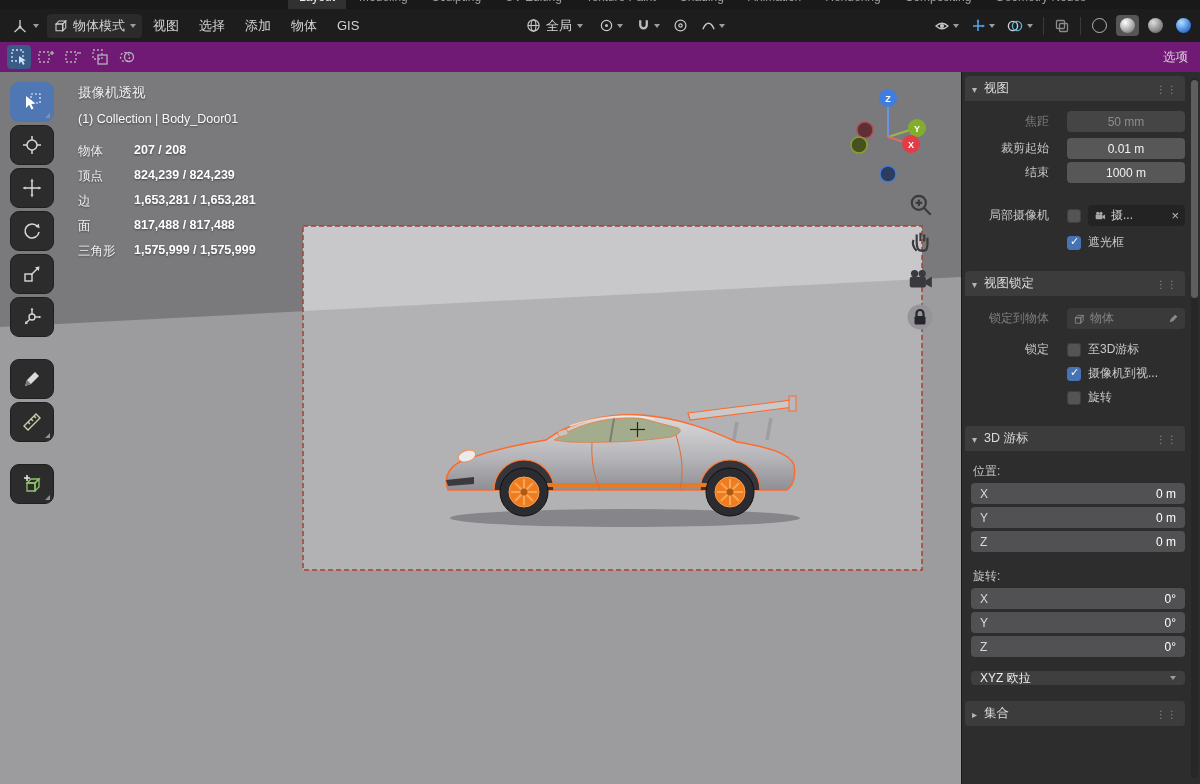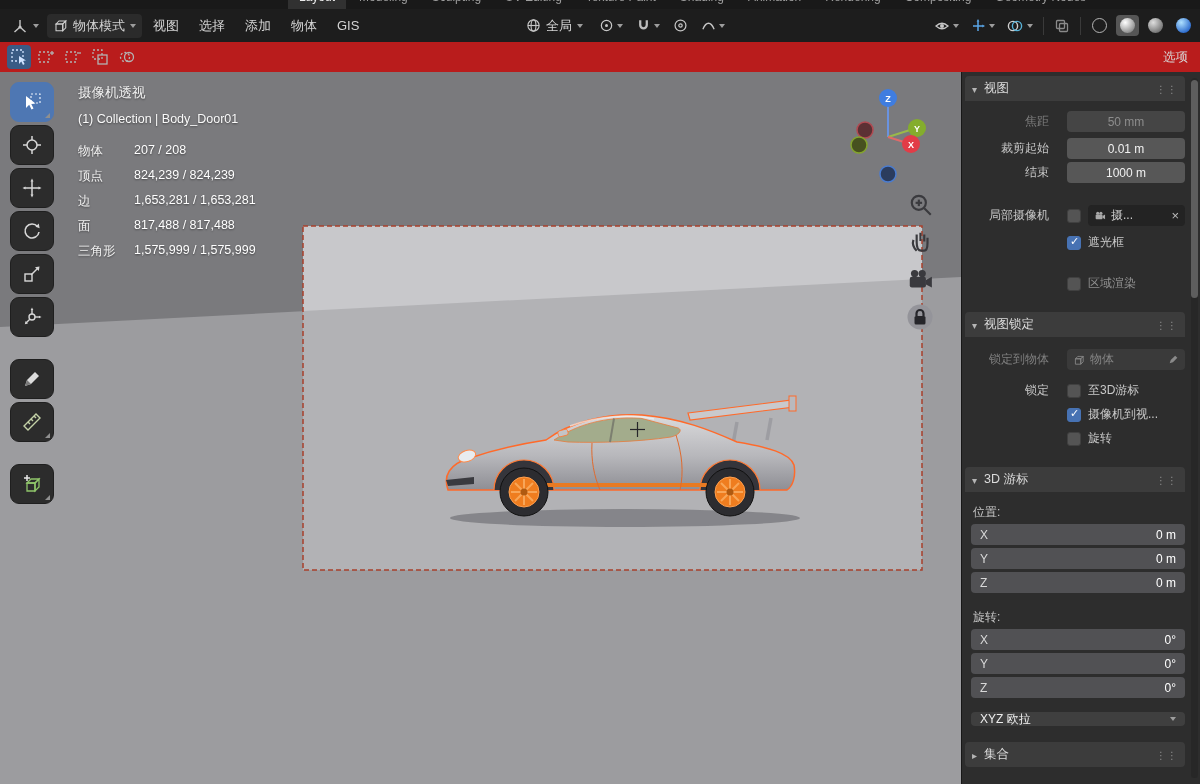--- a/index.html
+++ b/index.html
@@ -25,35 +25,35 @@
   .sphere { width:15px; height:15px; border-radius:50%; }
   .sphere.wire { border:1.5px solid #b5b5b5; box-sizing:border-box; }
   .sphere.solid { background:radial-gradient(circle at 35% 30%, #ffffff, #8d8d8d 75%); }
   .sphere.material { background:radial-gradient(circle at 35% 30%, #dedede, #6f6f6f 78%); }
   .sphere.render { background:radial-gradient(circle at 35% 30%, #aee0ff, #1f5fc8 82%); }
   .shadebtn { padding:3px 4px; border-radius:4px; display:flex; align-items:center; }
   .shadebtn.active { background:#565656; }
   .vsep { width:1px; height:18px; background:#3a3a3a; margin:0 2px; }
 
   
-  .toolrow { position:absolute; top:42px; left:0; width:100%; height:30px; background:#b91c1c; border-bottom:1px solid #161616; }
+  .toolrow { position:absolute; top:42px; left:0; width:100%; height:30px; background:#701a75; border-bottom:1px solid #161616; }
   .tr-left { position:absolute; left:7px; top:3px; display:flex; gap:3px; }
   .selmode { width:24px; height:24px; border-radius:4px; display:flex; align-items:center; justify-content:center; }
   .selmode.active { background:#3a5b85; }
   .options-label { position:absolute; right:12px; top:7px; font-size:12.5px; color:#d8d8d8; }
 
   
   .viewport { position:absolute; top:72px; left:0; width:961px; height:712px; overflow:hidden; background:#9c9c9f; }
   .vpbg, .car, .crosshair, .navgizmo { position:absolute; }
   .vpbg { left:0; top:0; }
   .vp-stats { position:absolute; left:78px; top:12px; color:#f1f1f1; text-shadow:0 1px 2px rgba(0,0,0,.45); }
   .vp-title { font-size:13.5px; margin-bottom:10px; }
   .vp-crumb { font-size:12.5px; margin-bottom:17px; color:#fafafa; }
   .statgrid { display:grid; grid-template-columns:56px auto; row-gap:8px; font-size:12.5px; }
-  .statgrid .sv { color:#ffffff; }
+  .statgrid .sv { color:#ffffff;font-weight:bold; }
 
   
   .toolbar { position:absolute; left:10px; top:10px; width:44px; display:flex; flex-direction:column; gap:3px; }
   .tool { width:44px; height:40px; border-radius:9px; background:#2c2c2c; border:1px solid #1f1f1f; display:flex; align-items:center; justify-content:center; position:relative; box-sizing:border-box; }
   .tool.active { background:#4e77b3; border-color:#4e77b3; }
   .tool.grp::after { content:""; position:absolute; right:3px; bottom:3px; border-left:5px solid transparent; border-bottom:5px solid #8f8f8f; }
   .tgap { height:16px; }
 
   
   .vp-iconbtn { position:absolute; display:flex; align-items:center; justify-content:center; }
@@ -506,25 +506,20 @@
           <span>摄...</span>
           <span class="spacer"></span>
           <span class="clear-x"></span>
         </div>
       </div>
       <div class="srow mt6">
         <span class="slabel"></span>
         <span class="cb checked"></span>
         <span class="cblabel">遮光框</span>
       </div>
-      <div class="srow mt20">
-        <span class="slabel"></span>
-        <span class="cb"></span>
-        <span class="cblabel dim">区域渲染</span>
-      </div>
 
       <div class="phead mt18">
         <span class="chev"></span>
         <span>视图锁定</span>
         <span class="grip"></span>
       </div>
       <div class="srow mt12">
         <span class="slabel dim">锁定到物体</span>
         <div class="objfield disabled">
           <svg width="12" height="12" viewBox="0 0 20 20" fill="none" stroke="#8a8a8a" stroke-width="1.4">

